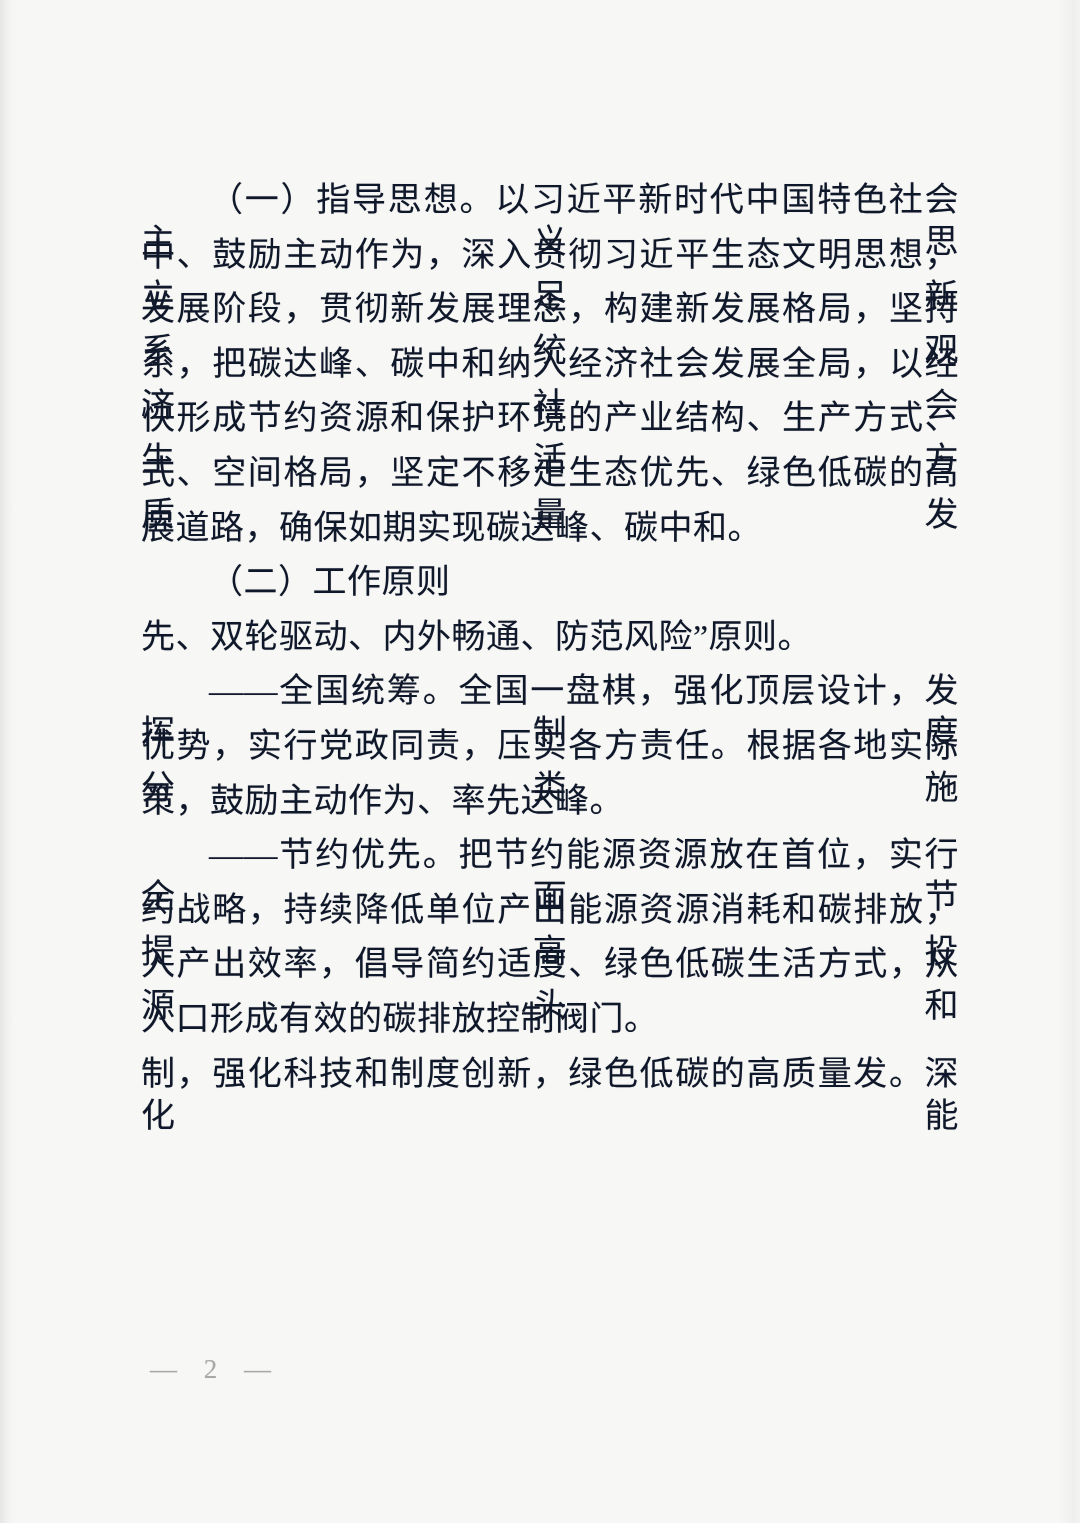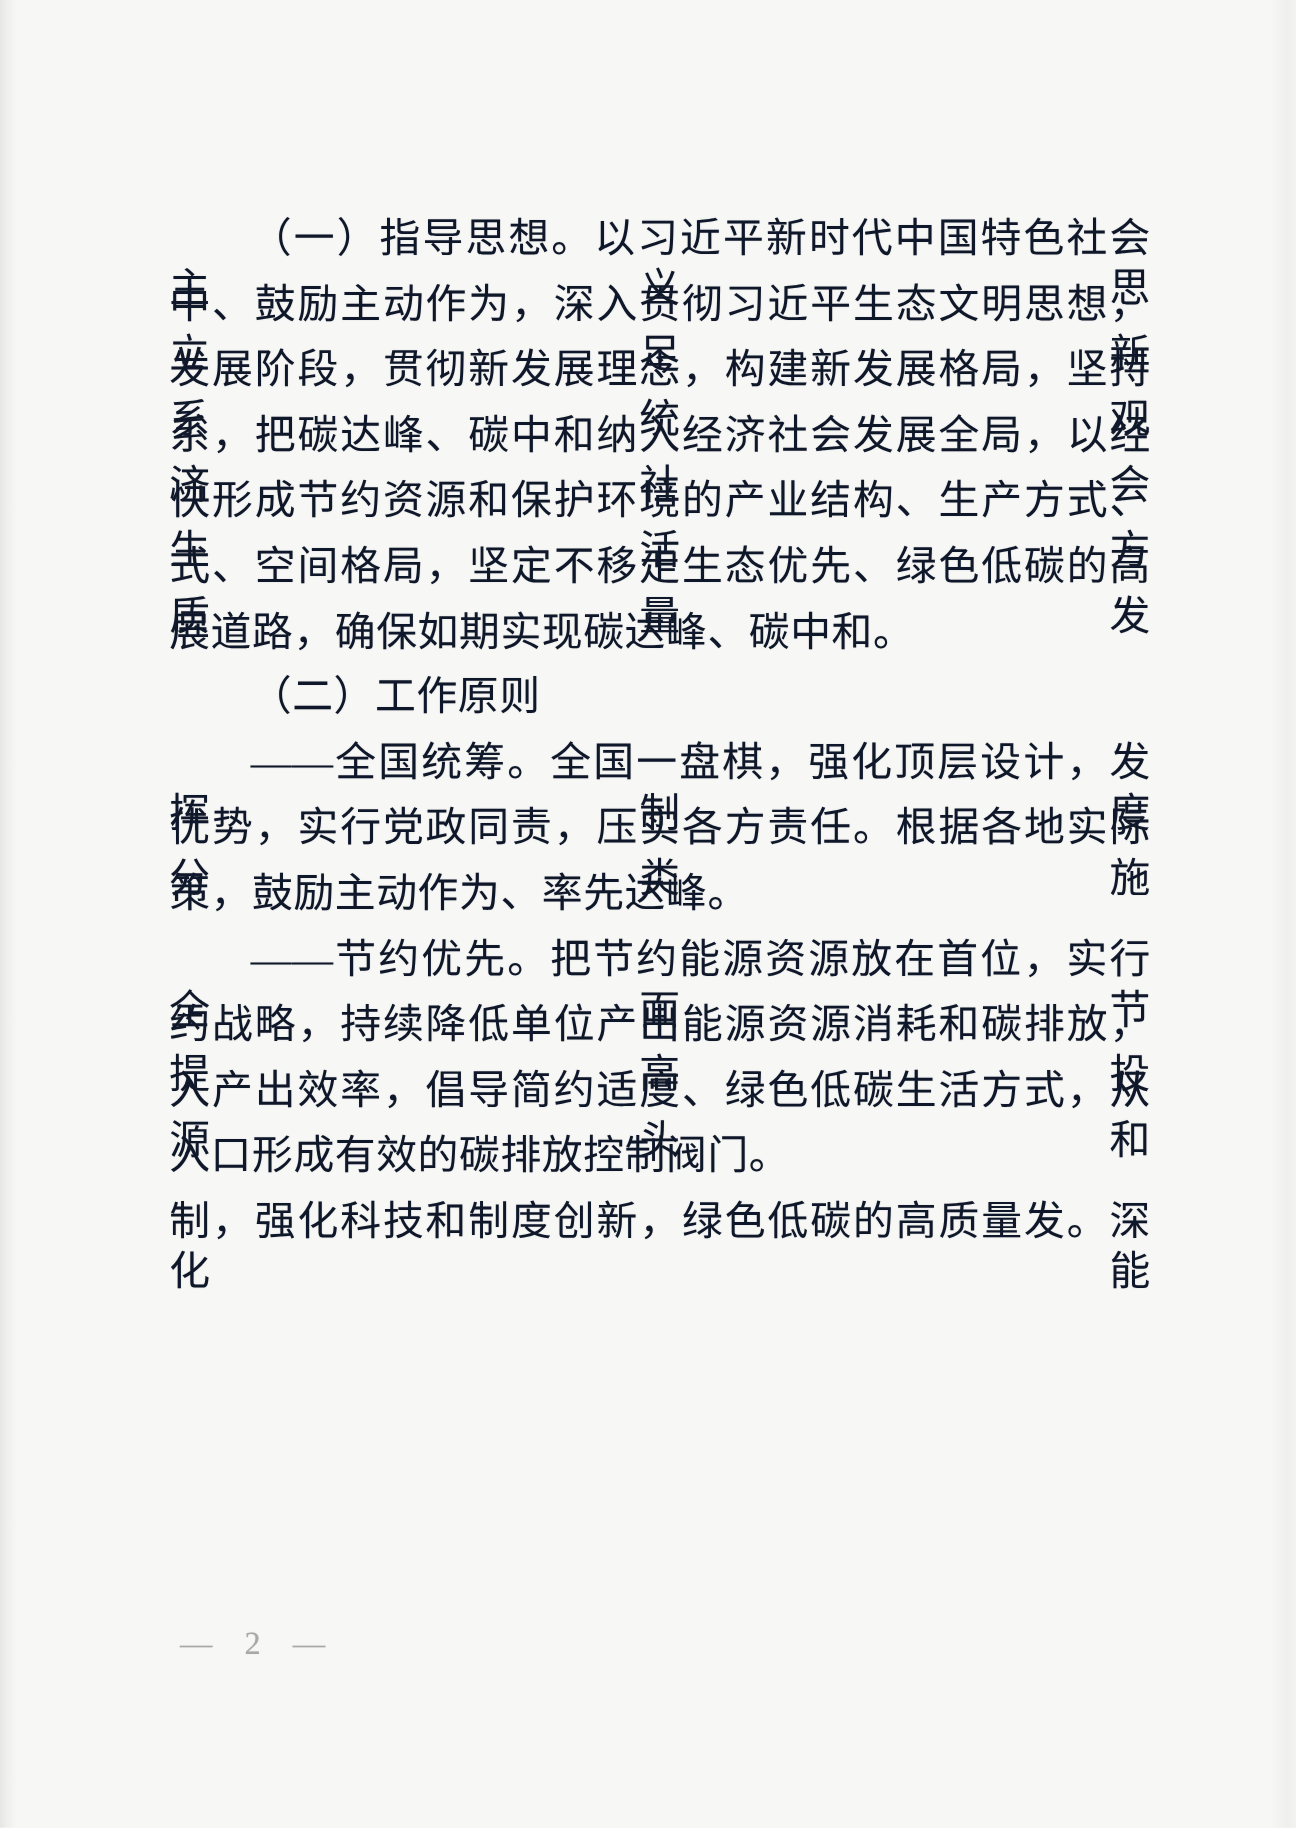--- a/index.html
+++ b/index.html
@@ -69,20 +69,21 @@
 
 <div class="text-block">
   <div class="line indent">（一）指导思想。以习近平新时代中国特色社会主义思</div>
   <div class="line">中、鼓励主动作为，深入贯彻习近平生态文明思想，立足新</div>
   <div class="line">发展阶段，贯彻新发展理念，构建新发展格局，坚持系统观</div>
   <div class="line">系，把碳达峰、碳中和纳入经济社会发展全局，以经济社会</div>
   <div class="line">快形成节约资源和保护环境的产业结构、生产方式、生活方</div>
   <div class="line">式、空间格局，坚定不移走生态优先、绿色低碳的高质量发</div>
   <div class="line short">展道路，确保如期实现碳达峰、碳中和。</div>
   <div class="line indent short">（二）工作原则</div>
+  <div class="line short">先、双轮驱动、内外畅通、防范风险”原则。</div>
   <div class="line indent">——全国统筹。全国一盘棋，强化顶层设计，发挥制度</div>
   <div class="line">优势，实行党政同责，压实各方责任。根据各地实际分类施</div>
   <div class="line short">策，鼓励主动作为、率先达峰。</div>
   <div class="line indent">——节约优先。把节约能源资源放在首位，实行全面节</div>
   <div class="line">约战略，持续降低单位产出能源资源消耗和碳排放，提高投</div>
   <div class="line">入产出效率，倡导简约适度、绿色低碳生活方式，从源头和</div>
   <div class="line short">入口形成有效的碳排放控制阀门。</div>
   <div class="line">制，强化科技和制度创新，绿色低碳的高质量发。深化能</div>
 </div>
 

